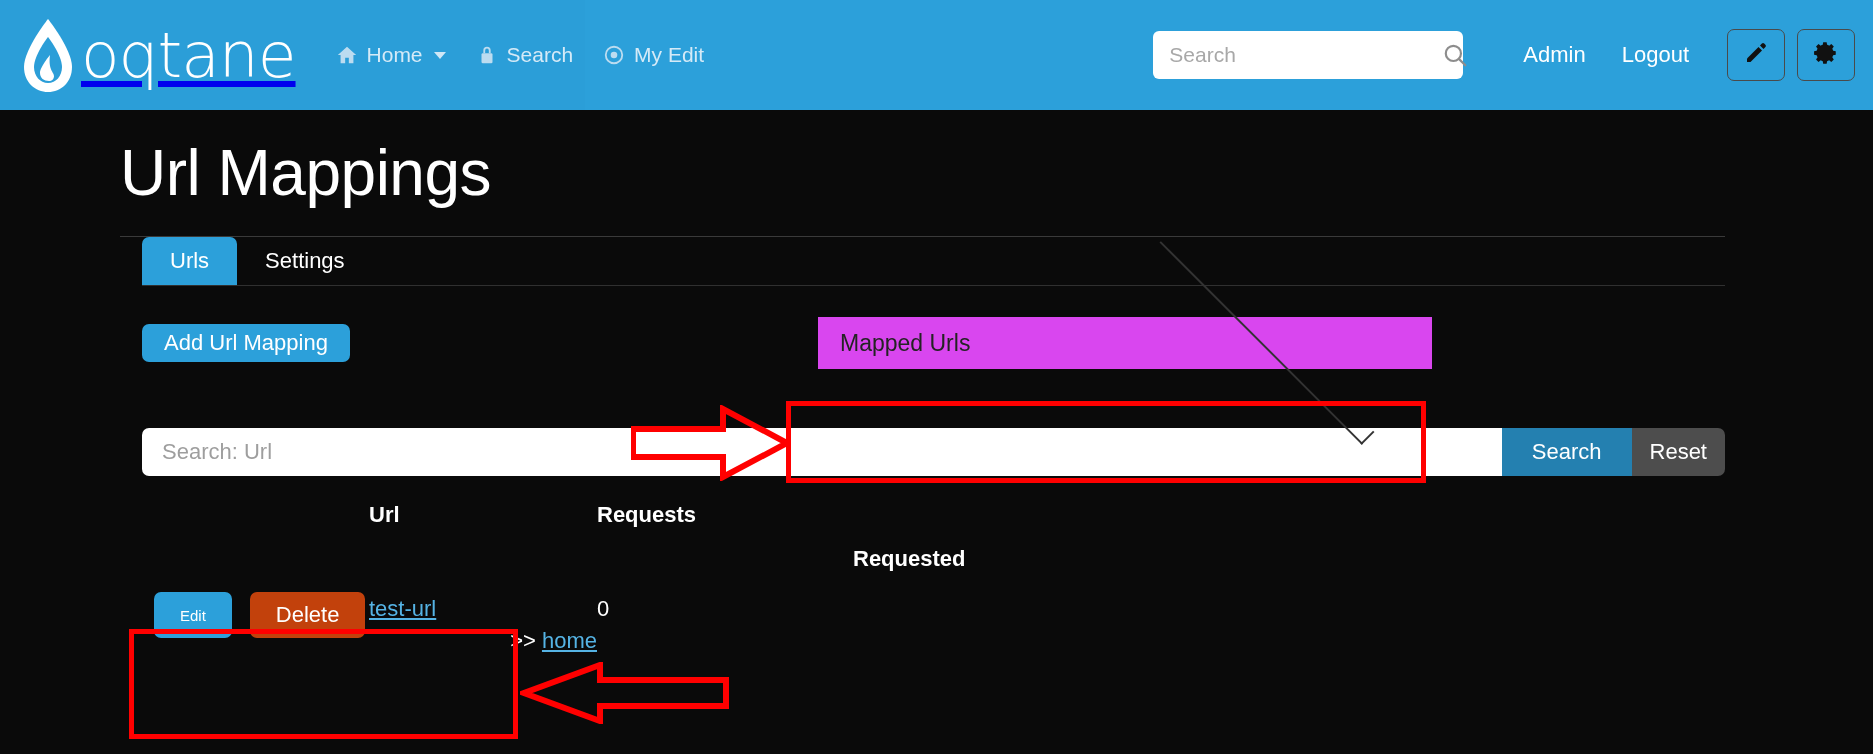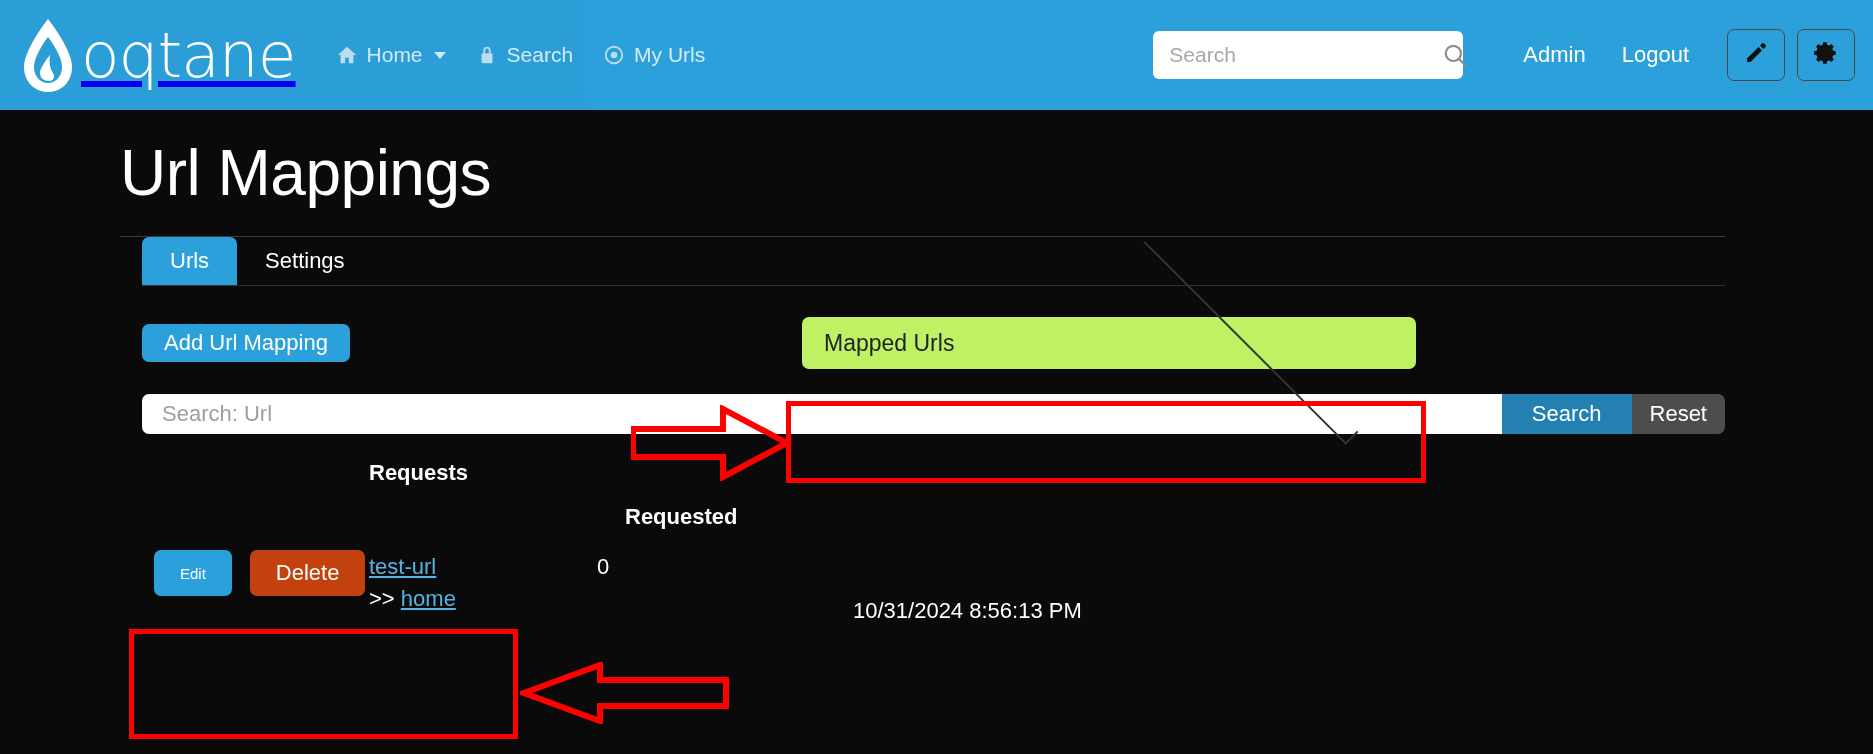--- a/index.html
+++ b/index.html
@@ -184,49 +184,49 @@
     border-radius: 7px;
     color: #fff;
     font-size: 22px;
     font-family: "Liberation Sans", sans-serif;
     cursor: pointer;
   }
   .btn-primary { background: #2ca0da; padding: 6px 22px; }
 
   .select-wrap {
     position: absolute;
-    left: 660px;
+    left: 676px;
     width: 614px;
     height: 52px;
-    background: #bef264;
-    border-radius: 7px;
+    background: #d946ef;
+    border-radius: 0;
     display: flex;
     align-items: center;
     padding: 0 22px;
     cursor: pointer;
   }
   .select-wrap span {
     flex: 1;
     font-size: 23px;
     color: #232323;
   }
   .chev {
     width: 18px; height: 18px;
     border-right: 2.5px solid #333;
     border-bottom: 2.5px solid #333;
     transform: rotate(45deg) translate(-4px,-4px);
   }
 
   
   .searchrow {
     display: flex;
-    margin-top: 22px;
+    margin-top: 56px;
     margin-left: 22px;
     margin-right: 28px;
-    height: 40px;
+    height: 48px;
     border-radius: 7px;
     overflow: hidden;
   }
   .searchrow input {
     flex: 1;
     border: none;
     outline: none;
     padding: 0 20px;
     font-size: 22px;
     color: #333;
@@ -284,21 +284,21 @@
     font-size: 22px; padding: 10px 26px; cursor: pointer;
     font-family: "Liberation Sans", sans-serif;
   }
   .url-cell { padding-top: 10px; }
   .link {
     color: #55b3e4;
     text-decoration: underline;
     font-size: 22px;
     cursor: pointer;
   }
-  .sub { margin-top: 6px; font-size: 22px; color: #fff; }
+  .sub { margin-top: 6px; font-size: 22px; color: #fff; text-align: right; }
 
   
   .anno { position: absolute; pointer-events: none; z-index: 50; }
   .anno-box {
     border: 5px solid #ff0000;
     background: transparent;
   }
   #anno-dropdown-box { left: 786px; top: 291px; width: 640px; height: 82px; }
   #anno-row-box      { left: 129px;  top: 519px; width: 389px; height: 110px; }
   #anno-arrow-right  { left: 631px;  top: 295px; }
@@ -342,21 +342,21 @@
       <span>Search</span>
     </a>
 
     <a class="nav-item" href="#">
       <span class="nav-icon">
         <svg width="22" height="22" viewBox="0 0 24 24" fill="none" stroke="#bcdcf0" stroke-width="2">
           <circle cx="12" cy="12" r="9"></circle>
           <circle cx="12" cy="12" r="3.6" fill="#bcdcf0" stroke="none"></circle>
         </svg>
       </span>
-      <span>My Urls</span>
+      <span>My Edit</span>
     </a>
 
   </div>
 
   <div class="search-wrap">
     <div class="search-box">
       <input type="text" placeholder="Search" style="">
       <span class="search-glyph">
         <svg width="26" height="26" viewBox="0 0 24 24" fill="none" stroke="#8d8d8d" stroke-width="2">
           <circle cx="10.5" cy="10.5" r="7"></circle>
@@ -414,41 +414,41 @@
     <div class="searchrow">
       <input type="text" placeholder="Search: Url" style="">
       <button class="btn-search">Search</button>
       <button class="btn-reset">Reset</button>
     </div>
 
     <div class="table">
 
       <div class="trow">
         <div class="th c-actions"></div>
+        <div class="th c-url">Url</div>
         <div class="th c-req">Requests</div>
         <div class="th c-date">Requested</div>
       </div>
 
       <div class="trow row-body">
         <div class="c-actions actions-cell">
           <button class="btn-edit">Edit</button>
           <button class="btn-delete">Delete</button>
         </div>
 
         <div class="c-url url-cell">
           <a class="link" href="#">test-url</a>
           <div class="sub">
             <span>&gt;&gt;</span>
             <a class="link" href="#">home</a>
           </div>
         </div>
 
         <div class="c-req cell url-cell">0</div>
 
-        <div class="c-date cell url-cell">10/31/2024 8:56:13 PM</div>
       </div>
 
     </div>
 
   </div>
 
   <div class="anno anno-box" id="anno-dropdown-box"></div>
 
   <div class="anno" id="anno-arrow-right">
     <svg width="160" height="76" viewBox="0 0 160 76">

